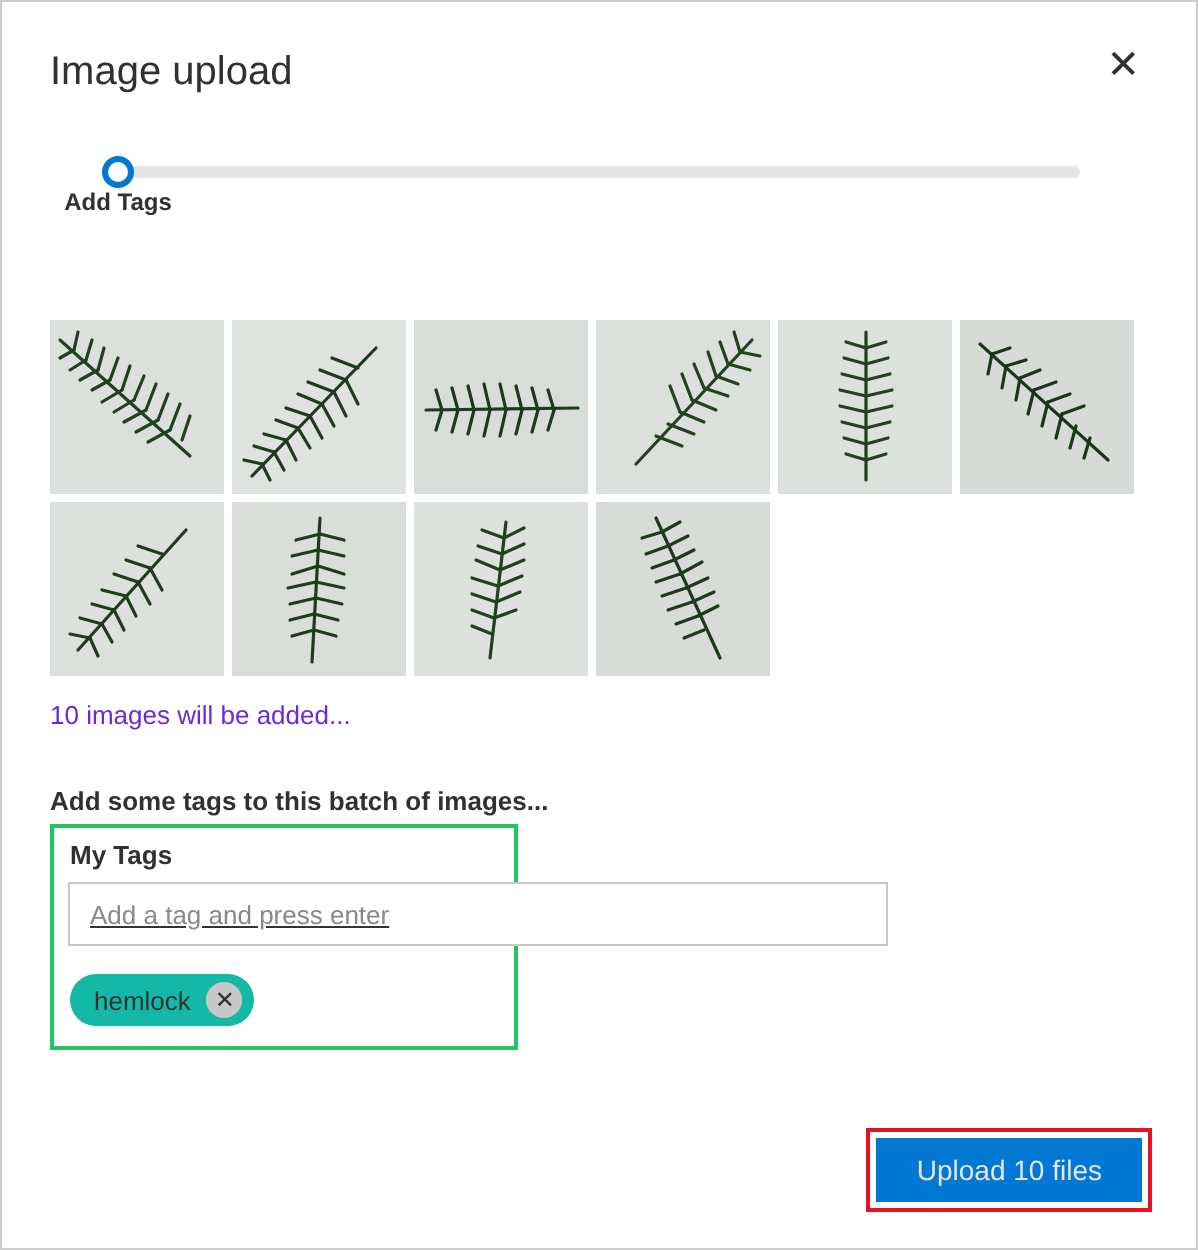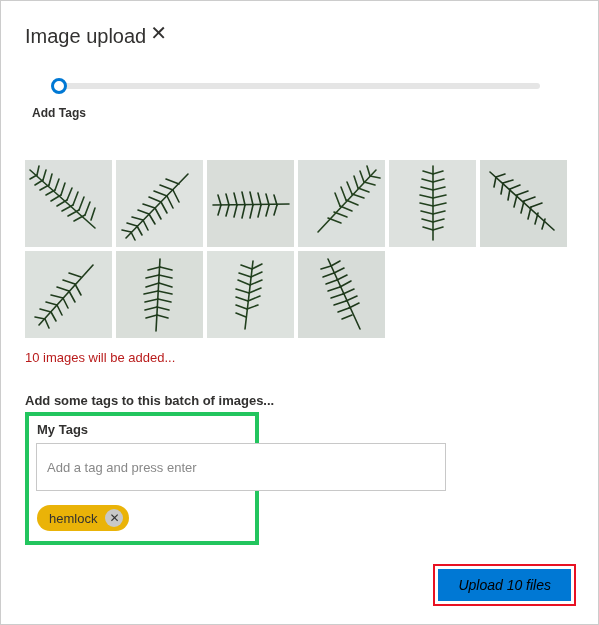--- a/index.html
+++ b/index.html
@@ -10,20 +10,21 @@
     color: #323130;
     width: 599px;
     height: 625px;
     overflow: hidden;
     border: 1px solid #ccc;
     position: relative;
   }
   .dialog { padding: 22px 24px 20px 24px; }
   .header {
     display: flex;
+    justify-content: space-between;
     align-items: flex-start;
   }
   .title {
     font-size: 20px;
     font-weight: 400;
     color: #323130;
     margin: 2px 0 0 0;
   }
   .close-btn {
     background: none; border: none; cursor: pointer;
@@ -57,21 +58,21 @@
   .step-dot {
     width: 12px; height: 12px; border-radius: 50%;
     background: #bdbdbd; margin: 2px auto 0 auto;
   }
   .step.active .step-dot {
     width: 16px; height: 16px; background: #fff;
     border: 3px solid #0078d4; margin-top: 0;
   }
   .step-label {
     font-size: 12px;
-    margin-top: 12px;
+    margin-top: 0;
     color: #444;
   }
   .step.active .step-label { font-weight: 600; color: #323130; }
 
   
   .thumbs {
     display: flex;
     flex-wrap: wrap;
     gap: 4px;
     margin-top: 34px;
@@ -79,55 +80,56 @@
   .thumb {
     width: 87px; height: 87px;
     background: #d8dedc;
     position: relative;
     overflow: hidden;
   }
   .thumb svg { width: 100%; height: 100%; display:block; }
 
   .status-line {
     font-size: 13px;
-    color: #b91c1c;
+    color: #6d28d9;
     margin-top: 12px;
   }
 
   .prompt-line {
     font-size: 13px;
     font-weight: 700;
     margin-top: 28px;
   }
 
   .tags-area {
-    border: 4px solid #22c55e;
+    border: 2px solid #22c55e;
     padding: 4px 8px 10px 8px;
     margin-top: 4px;
     width: 234px;
   }
   .tags-label {
     font-size: 13px;
     font-weight: 600;
     margin: 2px 0 6px 0;
   }
   .tag-input {
     width: 410px;
-    height: 48px;
+    height: 32px;
     border: 1px solid #c8c8c8;
     padding: 0 10px;
     font-size: 13px;
     color: #333;
     margin-left: -1px;
+    text-decoration: underline;
   }
   .tag-input::placeholder { color: #888; }
   .tag-chip {
     display: inline-flex;
     align-items: center;
-    background: #eab308;
+    background: #14b8a6;
     border-radius: 14px;
     padding: 4px 6px 4px 12px;
     font-size: 13px;
     margin-top: 14px;
   }
   .tag-remove {
     display: inline-flex;
     width: 18px; height: 18px;
     border-radius: 50%;
     background: #c8c8c8;
@@ -144,26 +146,25 @@
     bottom: 18px;
     right: 22px;
   }
   .upload-btn-wrap {
     border: 2px solid #e81123;
     padding: 3px;
     display: inline-block;
   }
   .upload-btn {
     background: #0078d4;
-    color: #000000;
+    color: #e5e5e5;
     border: none;
     font-size: 14px;
     padding: 8px 20px;
     cursor: pointer;
-    font-style: italic;
   }
 </style>
 </head>
 <body>
 
 <div class="dialog">
 
   <div class="header">
     <h1 class="title">Image upload</h1>
     <button class="close-btn">

